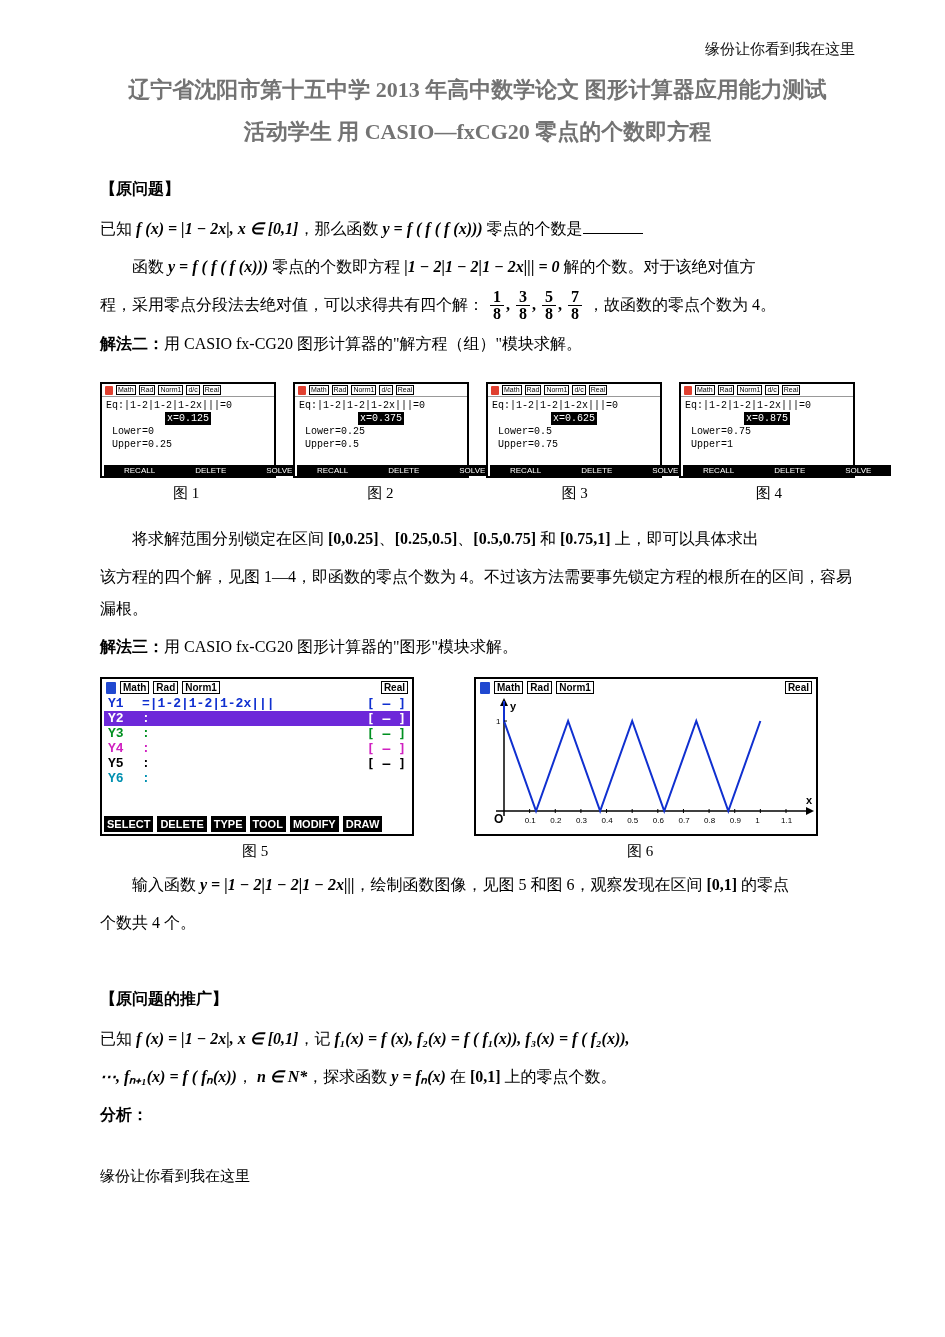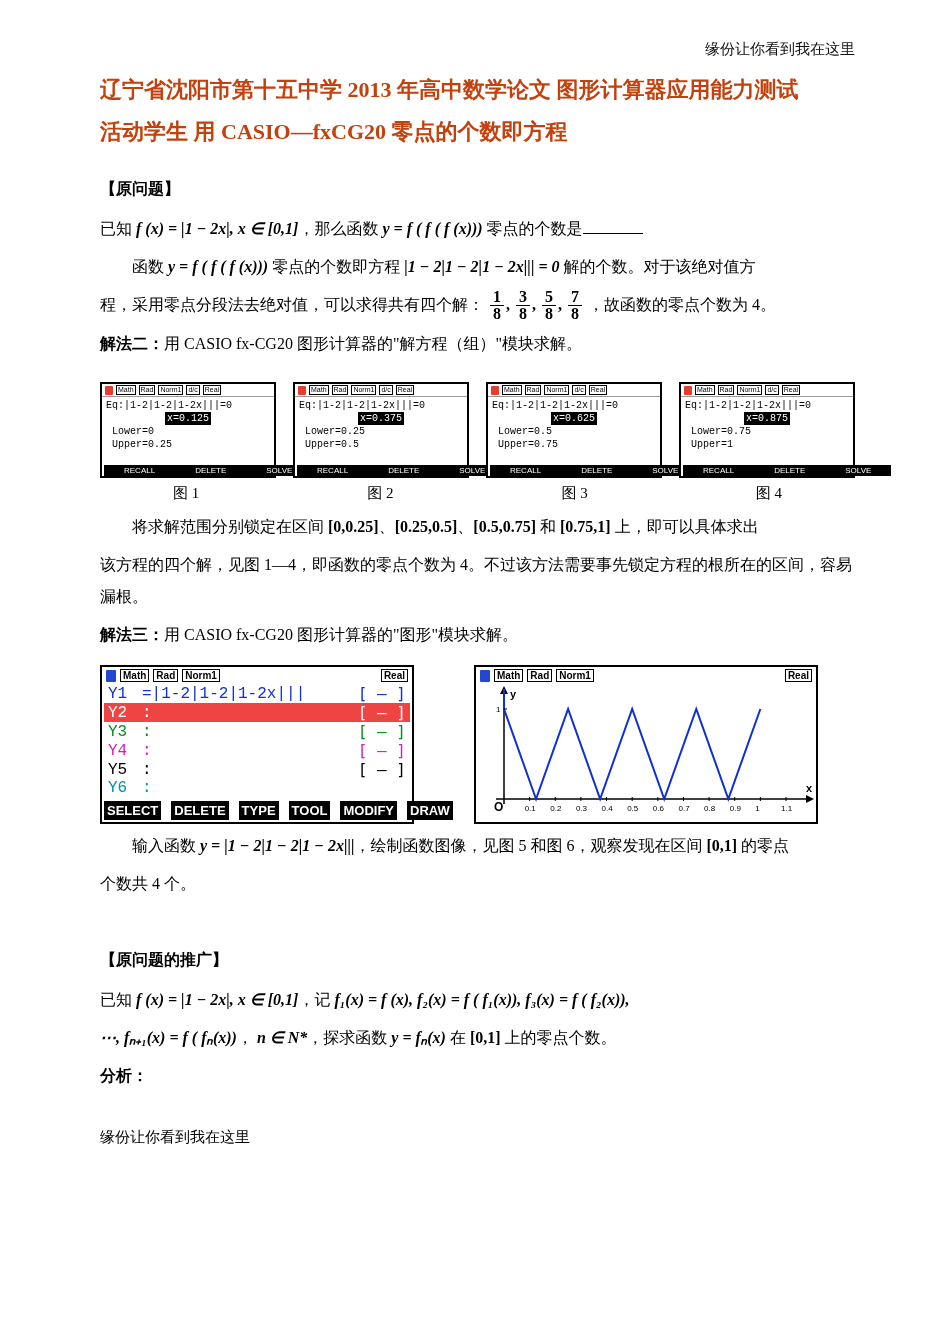--- a/index.html
+++ b/index.html
@@ -15,24 +15,24 @@
     position: relative;
   }
   .header-note {
     text-align: right;
     font-size: 15px;
     color: #111;
     margin-bottom: 10px;
     padding-right: 0;
   }
   .title {
-    color: #c2410c;
+    color: #737373;
     font-weight: bold;
     font-size: 22px;
-    text-align: left;
+    text-align: center;
     line-height: 1.9;
     margin: 10px 0 15px 0;
     font-family: "SimSun", "Songti SC", serif;
   }
   .title .lat {
     font-family: "Times New Roman", serif;
   }
   .section-head {
     font-weight: bold;
     font-size: 16px;
@@ -102,21 +102,21 @@
   .cs-top .mic { width:8px; height:9px; background:#e04030; border-radius:1px;}
   .cs-top .box { border:1px solid #000; padding:0 1px; font-size:7px; line-height:8px;}
   .cs-body { padding: 2px 4px; line-height: 1.3; flex:1;}
   .cs-body .hl { background:#000; color:#fff; padding:0 2px; display:inline-block;}
   .cs-foot {
     display:flex; justify-content:space-between; padding:0 2px;
     font-size:8px; font-family:Arial, sans-serif;
   }
   .cs-foot span { background:#000; color:#fff; padding:1px 20px;}
   .cap-row {
-    display:flex; justify-content:space-between; margin: 6px 0 8px 0;
+    display:flex; justify-content:space-between; margin: 6px 0 20px 0;
   }
   .cap-row div { width:172px; text-align:center; font-size:15px;}
   .cap-row div .n { font-family:"Times New Roman", serif; }
 
   .row2 {
     display:flex; gap:60px; margin: 14px 0 4px 0;
     align-items: flex-start;
   }
   .graph-screen {
     border: 2px solid #000;
@@ -130,29 +130,29 @@
     display:flex; gap:4px; padding:2px 4px; align-items:center;
     font-size:10px; font-weight:bold;
   }
   .gs-top .mic { width:10px; height:12px; background:#2048d0; border-radius:1px;}
   .gs-top .box { border:1.5px solid #000; padding:0 2px;}
   .gs-top .sp {flex:1;}
   .gs-title {
     font-family:"Courier New", monospace; font-size:16px; font-weight:bold;
     padding: 0 6px 2px 6px;
   }
-  .gs-lines { padding: 0 2px; font-family:"Courier New", monospace; font-size:16px; font-weight:normal;}
+  .gs-lines { padding: 0 2px; font-family:"Courier New", monospace; font-size:13px; font-weight:bold;}
   .gs-lines .ln { display:flex; align-items:center; padding:0 4px;}
   .gs-lines .ln .lab { width:34px;}
   .gs-lines .ln .sty { margin-left:auto; font-family:monospace;}
   .gs-foot {
     margin-top:auto;
     display:flex; padding:2px;
-    gap:10px;
-    font-size:13px; font-weight:bold;
+    gap:4px;
+    font-size:11px; font-weight:bold;
   }
   .gs-foot span { background:#000; color:#fff; padding:2px 3px;}
 
   .plot-screen {
     border: 2px solid #000;
     background:#fff;
     width: 340px;
     height: 155px;
     display:flex; flex-direction:column;
     font-family: Arial, sans-serif;
@@ -316,21 +316,21 @@
         <span class="box">Norm1</span>
         <span class="sp"></span>
         <span class="box">Real</span>
       </div>
       <div class="gs-lines" id="graph-lines">
           <div class="ln">
             <span class="lab" style="color:#1030d0">Y1</span>
             <span style="color:#1030d0">=|1-2|1-2|1-2x|||</span>
             <span class="sty" style="color:#1030d0">[ — ]</span>
           </div>
-          <div class="ln" style="background: #ef4444;">
+          <div class="ln" style="background: #6d28d9;">
             <span class="lab" style="color:#fff">Y2</span>
             <span style="color:#fff">:</span>
             <span class="sty" style="color:#fff">[ — ]</span>
           </div>
           <div class="ln">
             <span class="lab" style="color:#009020">Y3</span>
             <span style="color:#009020">:</span>
             <span class="sty" style="color:#009020">[ — ]</span>
           </div>
           <div class="ln">
@@ -402,20 +402,24 @@
               <text x="305" y="127">1.1</text>
             </g>
           <polyline id="plot-line" fill="none" stroke="#1030d0" stroke-width="2" points="28,5 28,25 60.04545454545455,115 92.0909090909091,25 124.13636363636363,115 156.1818181818182,25 188.22727272727272,115 220.27272727272725,25 252.3181818181818,115 284.3636363636364,25"></polyline>
           <line x1="28" y1="25" x2="31" y2="25" stroke="#000"></line>
           <text x="20" y="28" font-size="8">1</text>
         </svg>
       </div>
     </div>
   </div>
 
+  <div class="cap-row2">
+    <div><span>图 5</span></div>
+    <div><span>图 6</span></div>
+  </div>
 
   <p class="indent">
     <span>输入函数 </span><span class="math">y = |1 − 2|1 − 2|1 − 2x|||</span><span>，绘制函数图像，见图 5 和图 6，观察发现在区间 </span><span class="mathup">[0,1]</span><span> 的零点</span>
   </p>
   <p>个数共 4 个。</p>
 
   <br>
   <p class="section-head">【原问题的推广】</p>
 
   <p>

